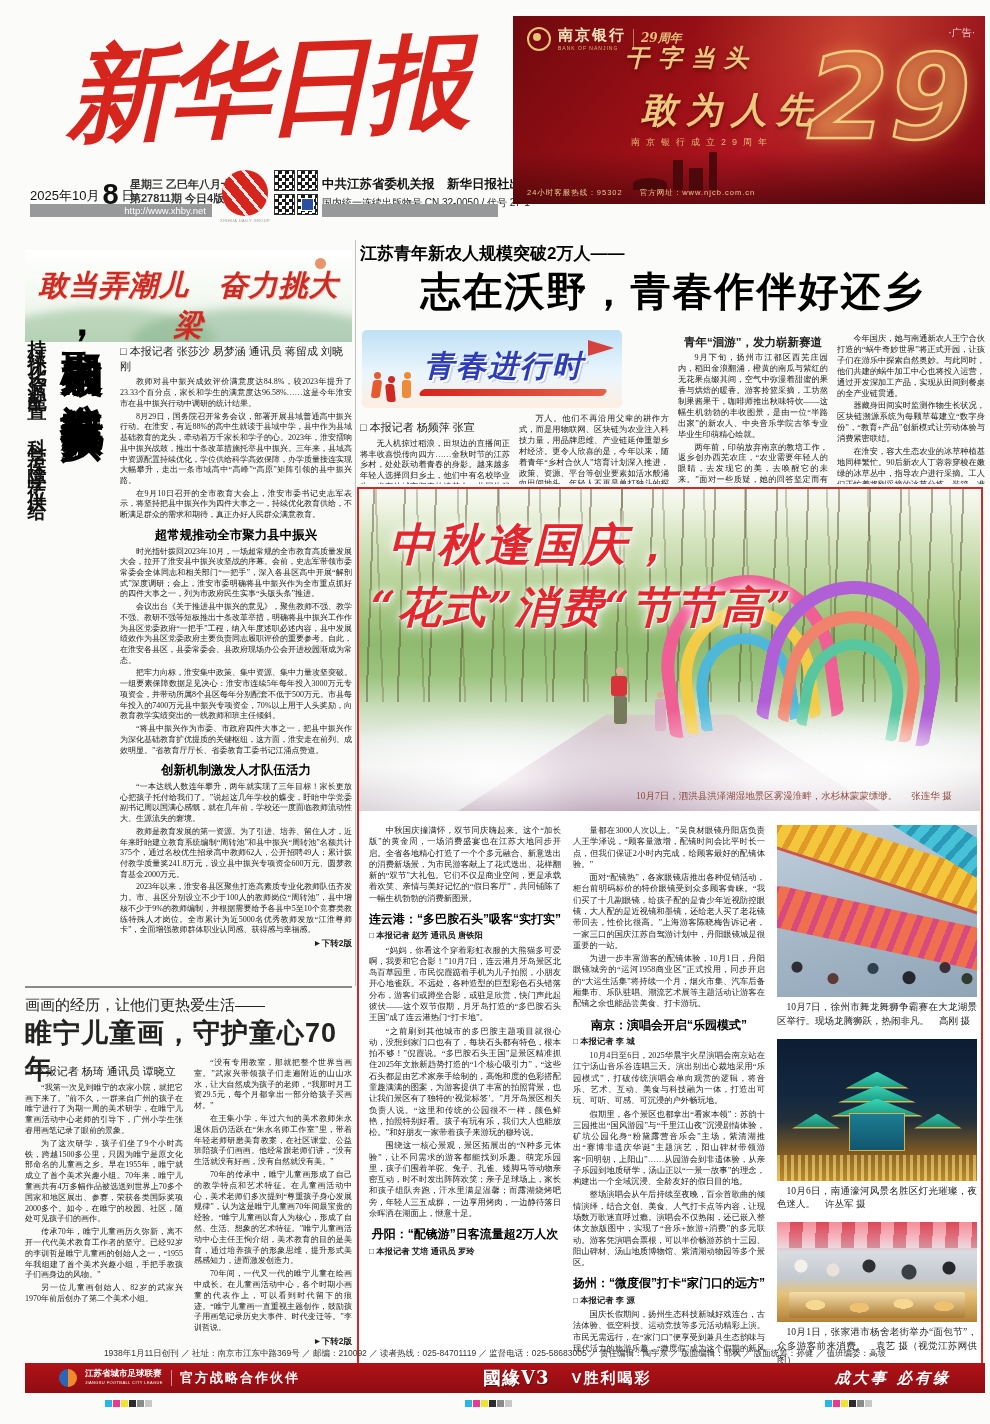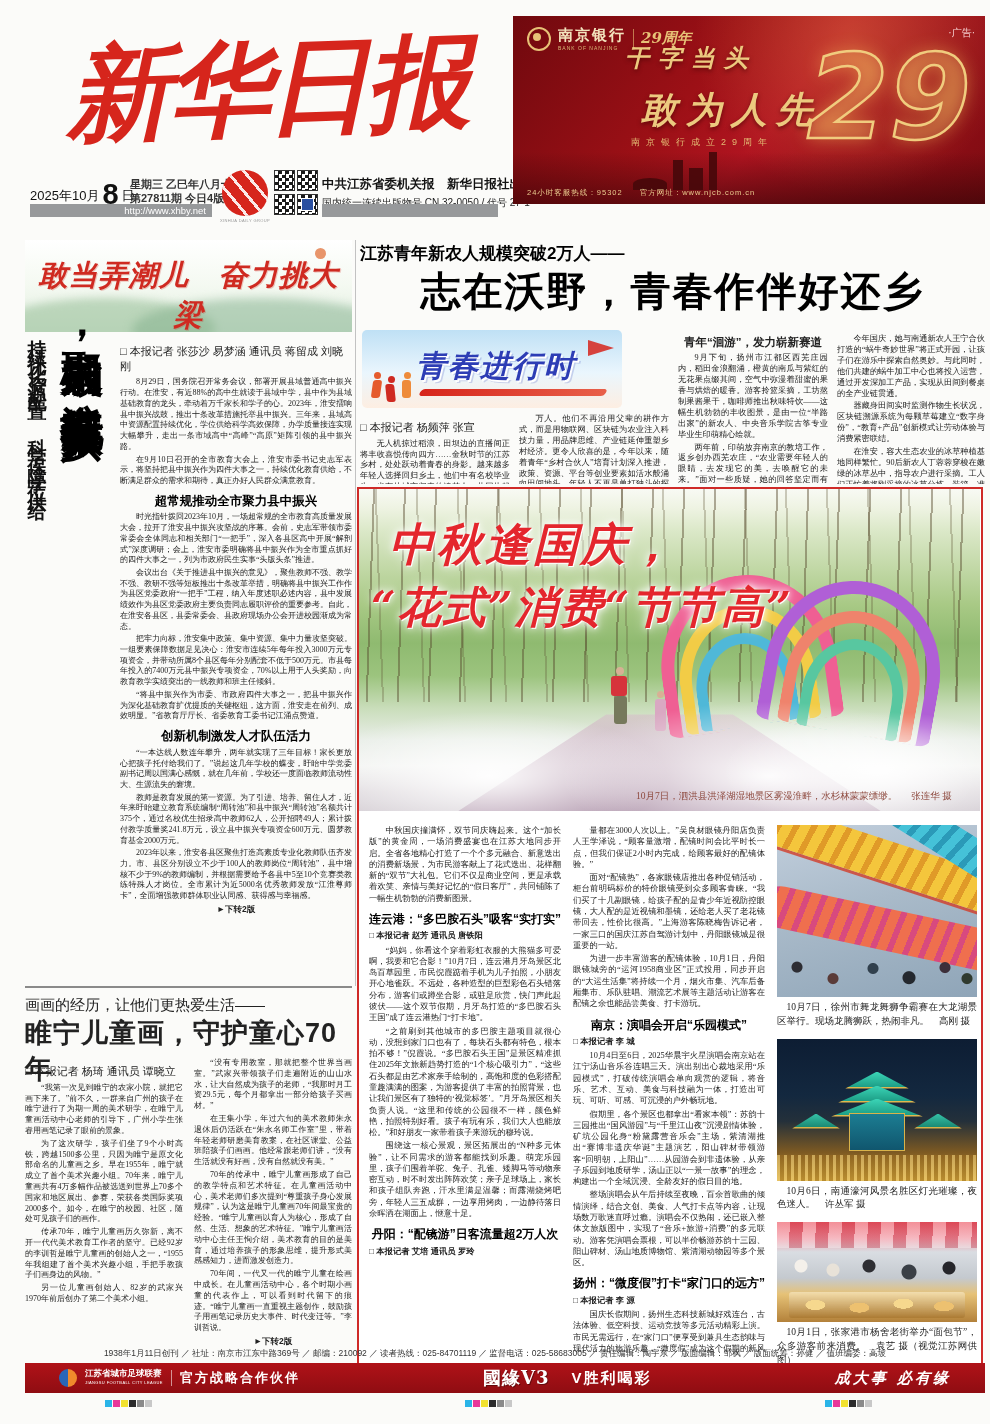--- a/index.html
+++ b/index.html
@@ -26,48 +26,48 @@
   .org .l2{font-family:"Liberation Sans",sans-serif;font-size:10px;color:#222;}
   .org-bar{left:322px;top:204px;width:176px;height:13px;background:#97999b;}
   
   .ad{left:513px;top:16px;width:472px;height:188px;background:radial-gradient(circle at 72% 12%,rgba(255,170,90,.30),rgba(0,0,0,0) 42%),linear-gradient(128deg,#70090e 0%,#9c1016 38%,#b01420 55%,#7c0b11 100%);overflow:hidden;}
   .ad-brandrow{position:absolute;left:14px;top:10px;display:flex;align-items:center;gap:7px;}
   .ad-logo{width:20px;height:20px;border-radius:50%;border:2px solid #e7c277;position:relative;}
   .ad-logo i{position:absolute;left:4px;top:4px;width:8px;height:8px;border-radius:50%;background:#e7c277;}
   .ad-brand{color:#f3e3bd;font-size:15px;font-weight:bold;letter-spacing:2px;font-family:"Liberation Sans",sans-serif;}
   .ad-brand-en{display:block;font-size:5px;letter-spacing:1px;color:#d9b878;font-weight:normal;}
   .ad-sep{width:1px;height:20px;background:rgba(231,194,119,.6);}
-  .ad-badge{color:#e7c277;font-size:15px;font-weight:bold;font-style:italic;font-family:"DejaVu Serif",serif;}
+  .ad-badge{color:#e7c277;font-size:12px;font-weight:bold;font-style:italic;font-family:"DejaVu Serif",serif;}
   .ad-tag{position:absolute;right:10px;top:10px;color:rgba(255,228,228,.9);font-size:10px;font-family:"Liberation Sans",sans-serif;}
   .ad-s1{position:absolute;left:96px;top:26px;font-size:24px;font-weight:bold;font-style:italic;letter-spacing:9px;color:#ecc97f;font-family:"DejaVu Serif",serif;text-shadow:0 2px 4px rgba(60,0,0,.6);margin-left:16px;}
   .ad-s2{position:absolute;left:128px;top:70px;font-size:36px;font-weight:bold;font-style:italic;letter-spacing:9px;color:#ecc97f;font-family:"DejaVu Serif",serif;text-shadow:0 2px 4px rgba(60,0,0,.6);}
   .ad-sub{position:absolute;left:118px;top:120px;font-size:9px;color:#e3bc74;letter-spacing:6px;font-family:"Liberation Sans",sans-serif;}
   .ad-29{position:absolute;right:14px;top:22px;font-size:118px;line-height:1;font-weight:bold;font-style:italic;color:rgba(240,204,126,.16);-webkit-text-stroke:2.5px #f0cc7e;text-shadow:0 0 18px rgba(255,200,90,.45);font-family:"DejaVu Sans",sans-serif;}
   .ad-city{position:absolute;left:0;right:0;bottom:0;height:52px;background:linear-gradient(180deg,rgba(0,0,0,0),rgba(40,3,5,.55));}
   .ad-city i{position:absolute;bottom:14px;background:rgba(70,8,10,.9);}
   .ad-foot{position:absolute;left:14px;bottom:6px;font-size:7.5px;color:rgba(240,214,150,.95);letter-spacing:1px;font-family:"Liberation Sans",sans-serif;}
   
-  .campaign{left:25px;top:240px;width:327px;height:92px;background:linear-gradient(180deg,#ffffff 0%,#f4f9f1 50%,#dfeddf 100%);overflow:hidden;}
+  .campaign{left:25px;top:250px;width:327px;height:92px;background:linear-gradient(180deg,#ffffff 0%,#f4f9f1 50%,#dfeddf 100%);overflow:hidden;}
   .camp-hill1{position:absolute;left:-30px;bottom:-26px;width:220px;height:60px;border-radius:50%;background:rgba(150,190,150,.55);filter:blur(4px);}
   .camp-hill2{position:absolute;right:-40px;bottom:-30px;width:260px;height:64px;border-radius:50%;background:rgba(130,175,140,.5);filter:blur(5px);}
   .camp-sun{position:absolute;right:26px;top:8px;width:11px;height:11px;border-radius:50%;background:#e8956b;}
   .camp-text{position:absolute;left:0;right:0;top:16px;text-align:center;font-size:29px;font-weight:bold;font-style:italic;color:#cf2a21;font-family:"DejaVu Serif",serif;letter-spacing:1px;text-shadow:1px 1px 0 rgba(207,42,33,.25);}
   
   .v-subtitle{left:24px;top:324px;height:660px;writing-mode:vertical-rl;font-family:"Liberation Sans",sans-serif;font-weight:bold;font-size:19px;letter-spacing:9px;color:#111;}
   .v-title{left:54px;top:316px;height:668px;writing-mode:vertical-rl;font-family:"Liberation Sans",sans-serif;font-weight:900;font-size:43px;letter-spacing:2px;color:#000;}
   .la-text{left:120px;top:338px;width:232px;height:648px;overflow:hidden;font-size:8px;line-height:1.34;}
   .byline{font-family:"Liberation Sans",sans-serif;font-weight:normal;font-size:11px;margin:6px 0 4px;}
   .subhead{text-align:center;font-family:"Liberation Sans",sans-serif;font-weight:bold;font-size:12.5px;margin:6px 0 3px;color:#000;}
-  .jump{text-align:center;font-family:"Liberation Sans",sans-serif;font-weight:bold;font-size:8.5px;margin-top:2px;}
+  .jump{text-align:right;font-family:"Liberation Sans",sans-serif;font-weight:bold;font-size:8.5px;margin-top:2px;}
   .vrule{left:355px;top:240px;width:1px;height:746px;background:#c2c2c2;}
   
   .kicker{left:360px;top:242px;font-family:"Liberation Sans",sans-serif;font-weight:bold;font-size:17px;color:#000;}
   .headline{left:360px;top:264px;width:625px;text-align:center;font-family:"Liberation Sans",sans-serif;font-weight:900;font-size:40px;letter-spacing:2px;color:#000;}
   .graphic{left:362px;top:330px;width:260px;height:78px;border-radius:5px;background:linear-gradient(180deg,#bfe0f5 0%,#eaf6fd 55%,#fdeee2 100%);overflow:hidden;}
-  .g-text{position:absolute;left:54px;top:16px;font-size:30px;font-weight:900;font-style:italic;color:#2d3db5;font-family:Liberation Serif, serif;letter-spacing:2px;text-shadow:1.5px 1.5px 0 #fff,3px 3px 0 rgba(45,61,181,.2);text-align:right;}
+  .g-text{position:absolute;left:62px;top:16px;font-size:30px;font-weight:900;font-style:italic;color:#2d3db5;font-family:Liberation Serif, serif;letter-spacing:2px;text-shadow:1.5px 1.5px 0 #fff,3px 3px 0 rgba(45,61,181,.2);text-align:right;}
   .g-swoosh{position:absolute;left:58px;bottom:12px;width:186px;height:7px;background:linear-gradient(90deg,#d6251c,#e8604a);border-radius:4px;transform:skewX(-30deg);}
   .g-flag{position:absolute;right:8px;top:10px;width:26px;height:16px;background:#d6251c;clip-path:polygon(0 0,100% 50%,0 100%);opacity:.85;}
   .g-fig{position:absolute;bottom:10px;width:10px;}
   .g-fig b{display:block;width:7px;height:7px;border-radius:50%;margin:0 auto 1px;}
   .g-fig i{display:block;width:9px;height:18px;border-radius:3px;}
   .mcol{overflow:hidden;font-size:8.2px;line-height:1.33;}
   .mcol1{left:360px;top:414px;width:150px;height:70px;}
   .mcol2{left:519px;top:414px;width:150px;height:70px;}
   .mcol3{left:678px;top:334px;width:150px;height:150px;}
   .mcol4{left:837px;top:334px;width:148px;height:150px;}
@@ -191,20 +191,21 @@
     <div class="camp-sun"></div>
     <div class="camp-text">敢当弄潮儿　奋力挑大梁</div>
   </div>
 
   <div class="abs vrule"></div>
   <div class="abs v-subtitle">持续优化资源配置，科学保障学位供给</div>
   <div class="abs v-title">聚力破局，淮安托起县中振兴梦</div>
   <div class="abs la-text">
     <p class="byline">□ 本报记者 张莎沙 易梦涵 通讯员 蒋留成 刘晓刚</p>
     <div>
+        <p class="para">教师对县中振兴成效评价满意度达84.8%，较2023年提升了23.33个百分点，家长和学生的满意度达96.58%……这是今年淮安市在县中振兴行动中调研的统计结果。</p>
         <p class="para">8月29日，国务院召开常务会议，部署开展县域普通高中振兴行动。在淮安，有近88%的高中生就读于县域中学，县中作为县域基础教育的龙头，牵动着万千家长和学子的心。2023年，淮安擂响县中振兴战鼓，推出十条改革措施托举县中振兴。三年来，县域高中资源配置持续优化，学位供给科学高效保障，办学质量接连实现大幅攀升，走出一条市域高中“高峰”“高原”矩阵引领的县中振兴路。</p>
         <p class="para">在9月10日召开的全市教育大会上，淮安市委书记史志军表示，将坚持把县中振兴作为四件大事之一，持续优化教育供给，不断满足群众的需求和期待，真正办好人民群众满意教育。</p>
       </div>
     <h3 class="subhead">超常规推动全市聚力县中振兴</h3>
     <div>
         <p class="para">时光指针拨回2023年10月，一场超常规的全市教育高质量发展大会，拉开了淮安县中振兴攻坚战的序幕。会前，史志军带领市委常委会全体同志和相关部门“一把手”，深入各县区高中开展“解剖式”深度调研；会上，淮安市委明确将县中振兴作为全市重点抓好的四件大事之一，列为市政府民生实事“头版头条”推进。</p>
         <p class="para">会议出台《关于推进县中振兴的意见》，聚焦教师不强、教学不强、教研不强等短板推出十条改革举措，明确将县中振兴工作作为县区党委政府“一把手”工程，纳入年度述职必述内容，县中发展绩效作为县区党委政府主要负责同志履职评价的重要参考。自此，在淮安各县区，县委常委会、县政府现场办公会开进校园渐成为常态。</p>
         <p class="para">把牢力向标，淮安集中政策、集中资源、集中力量攻坚突破。一组要素保障数据足见决心：淮安市连续5年每年投入3000万元专项资金，并带动所属8个县区每年分别配套不低于500万元。市县每年投入的7400万元县中振兴专项资金，70%以上用于人头奖励，向教育教学实绩突出的一线教师和班主任倾斜。</p>
         <p class="para">“将县中振兴作为市委、市政府四件大事之一，把县中振兴作为深化基础教育扩优提质的关键枢纽，这方面，淮安走在前列、成效明显。”省教育厅厅长、省委教育工委书记江涌点赞道。</p>
       </div>

